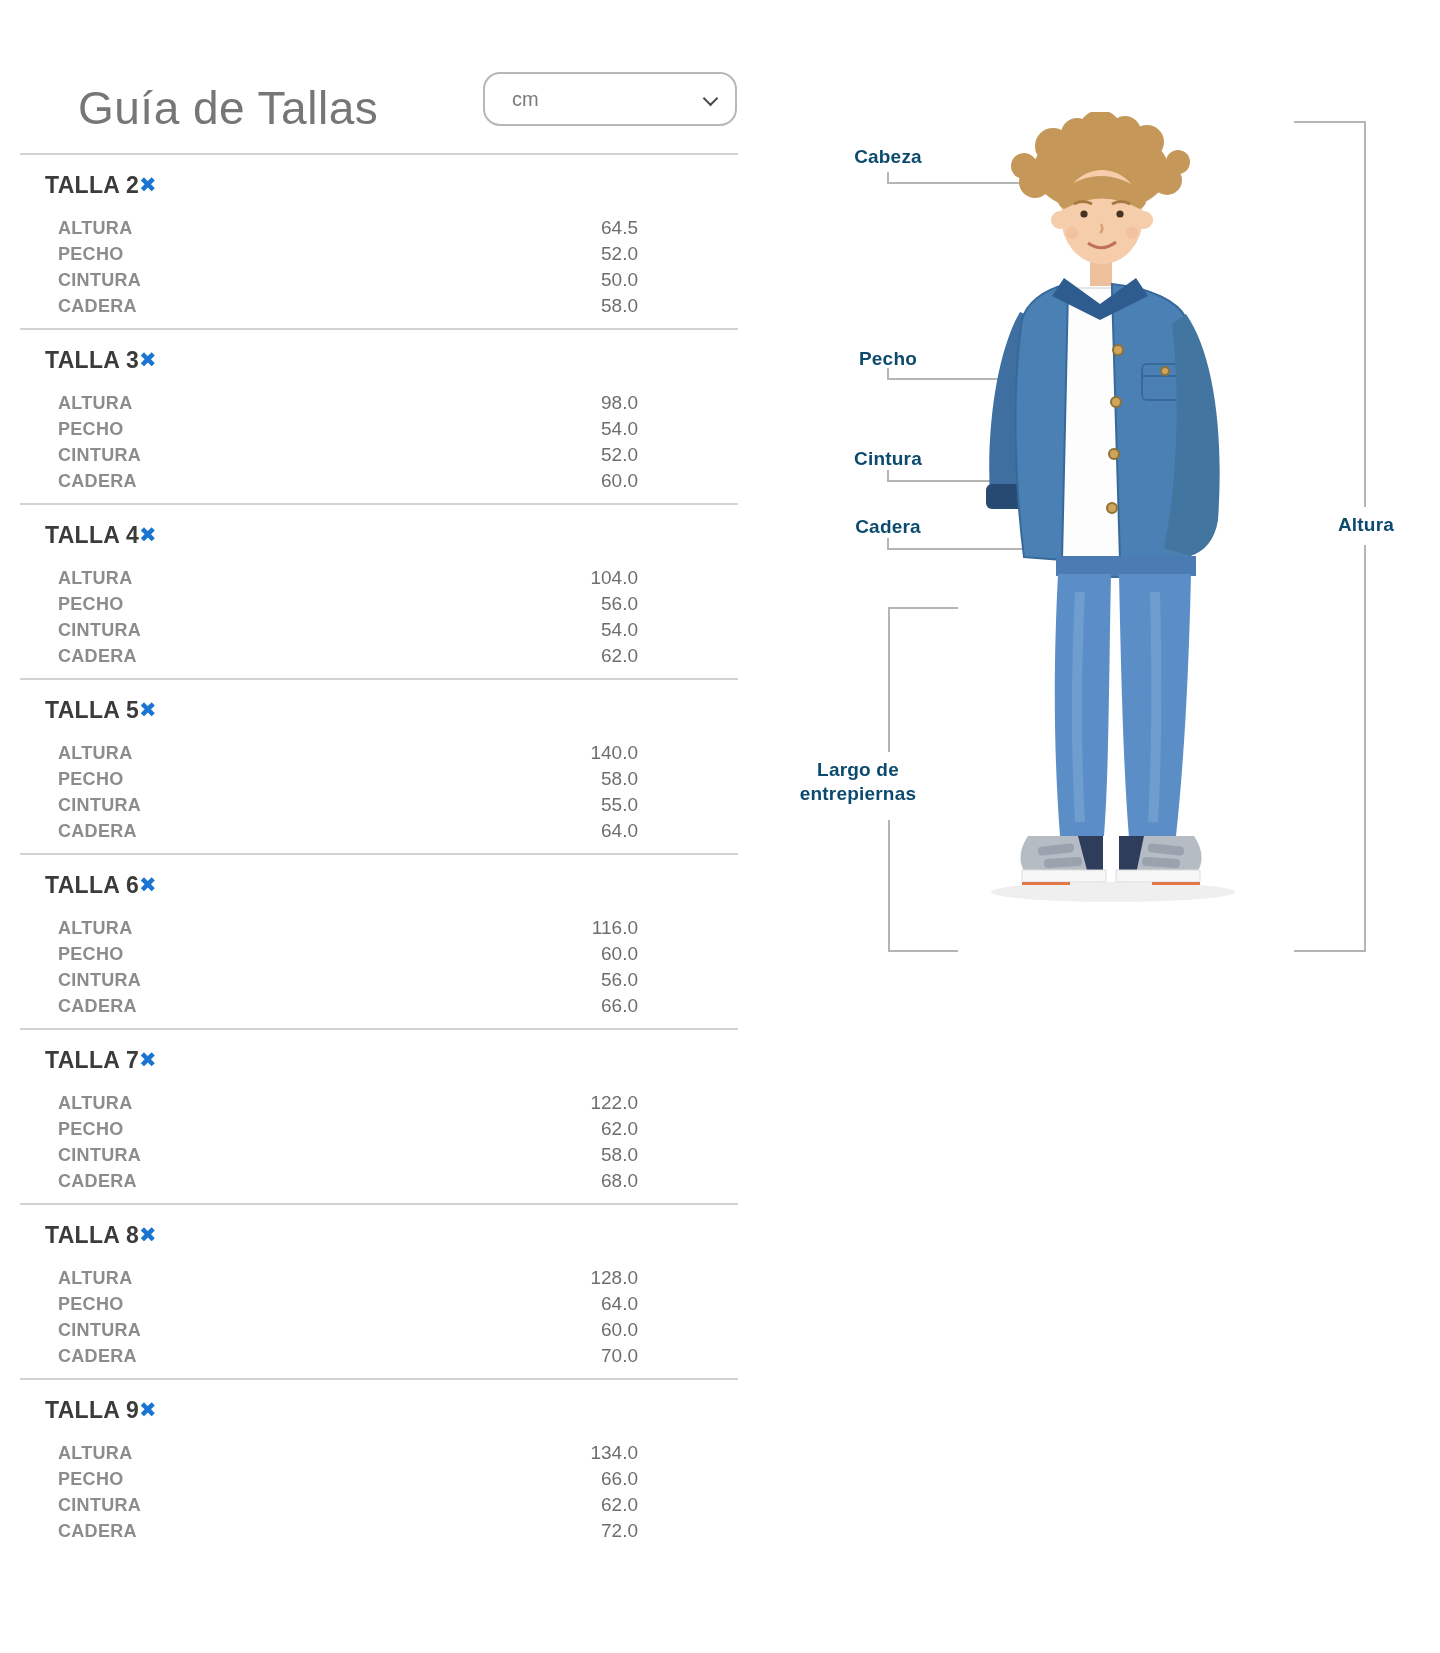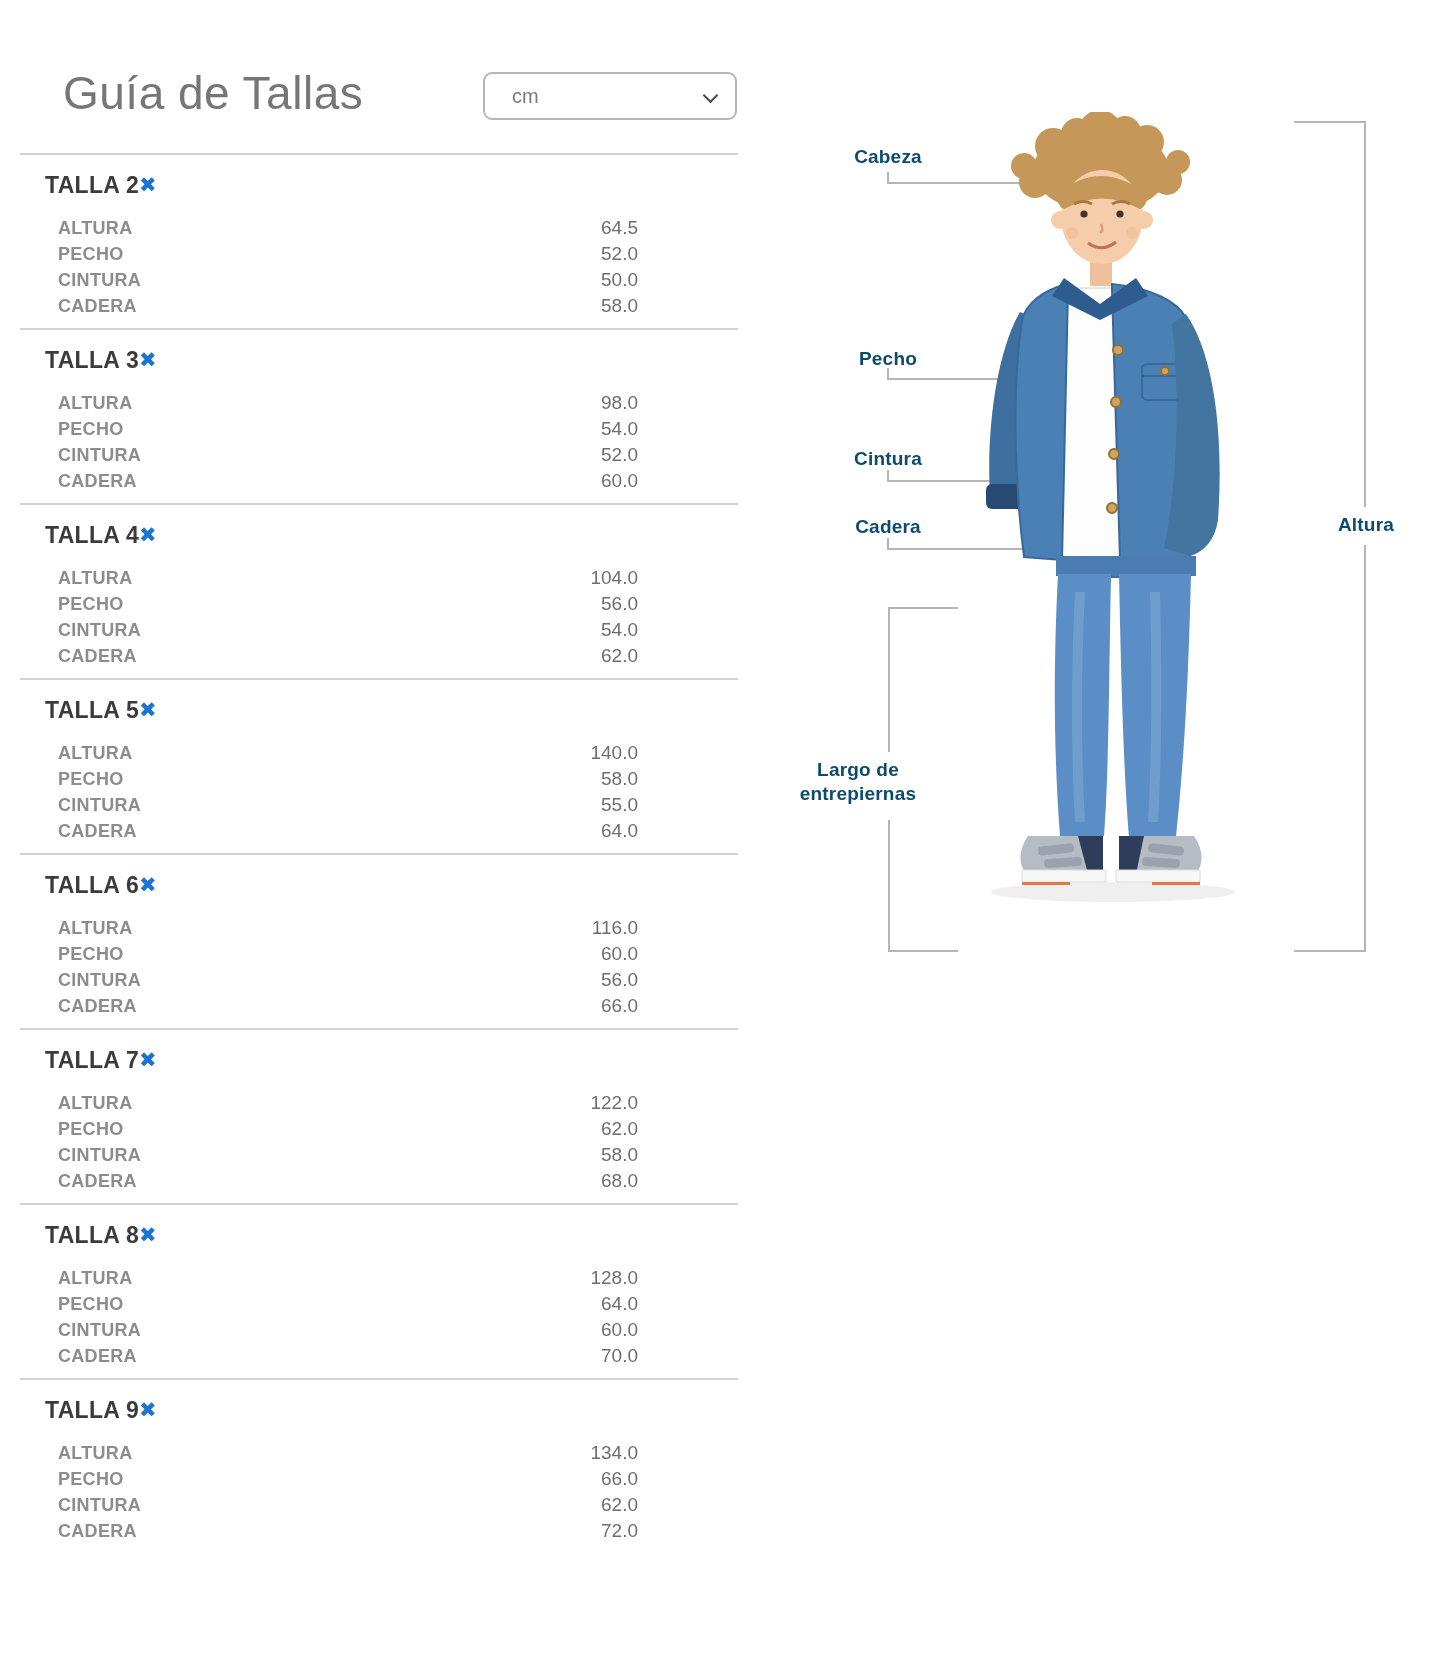--- a/index.html
+++ b/index.html
@@ -1,22 +1,22 @@
 <!DOCTYPE html>
 <html><head>
 <meta charset="utf-8">
 <style>
   html,body{margin:0;padding:0;background:#ffffff;}
   body{font-family:"Liberation Sans", sans-serif; -webkit-font-smoothing:antialiased;}
   .canvas{position:relative;width:1440px;height:1653px;background:#fff;overflow:hidden;}
 
   
-  .page-title{position:absolute;left:63px;top:66px;margin:0;font-size:46px;font-weight:500;color:#767676;letter-spacing:0.5px;}
-  .unit-select{position:absolute;left:483px;top:72px;width:254px;height:48px;box-sizing:border-box;
-    border:2px solid #b7b7b7;border-radius:9px;display:flex;align-items:center;cursor:pointer;background:#fff;}
+  .page-title{position:absolute;left:63px;top:66px;margin:15px;font-size:46px;font-weight:500;color:#767676;letter-spacing:0.5px;}
+  .unit-select{position:absolute;left:483px;top:72px;width:254px;height:54px;box-sizing:border-box;
+    border:2px solid #b7b7b7;border-radius:17px;display:flex;align-items:center;cursor:pointer;background:#fff;}
   .unit-select .val{font-size:20px;color:#7a7a7a;padding-left:27px;flex:1;}
   .chevron{width:12px;height:12px;margin-right:18px;position:relative;}
   .chevron::after{content:"";position:absolute;left:0;top:0;width:9px;height:9px;
     border-right:2.5px solid #4a4a4a;border-bottom:2.5px solid #4a4a4a;transform:rotate(45deg);}
 
   
   .sizes-list{position:absolute;left:20px;top:153px;width:718px;}
   .size-section{height:175px;box-sizing:border-box;border-top:2px solid #d2d2d2;padding-top:14px;}
   .size-head{display:flex;align-items:center;justify-content:flex-start;height:32px;}
   .size-name{margin:0;padding-left:25px;font-size:23px;font-weight:bold;color:#3b3b3b;letter-spacing:0.3px;}

